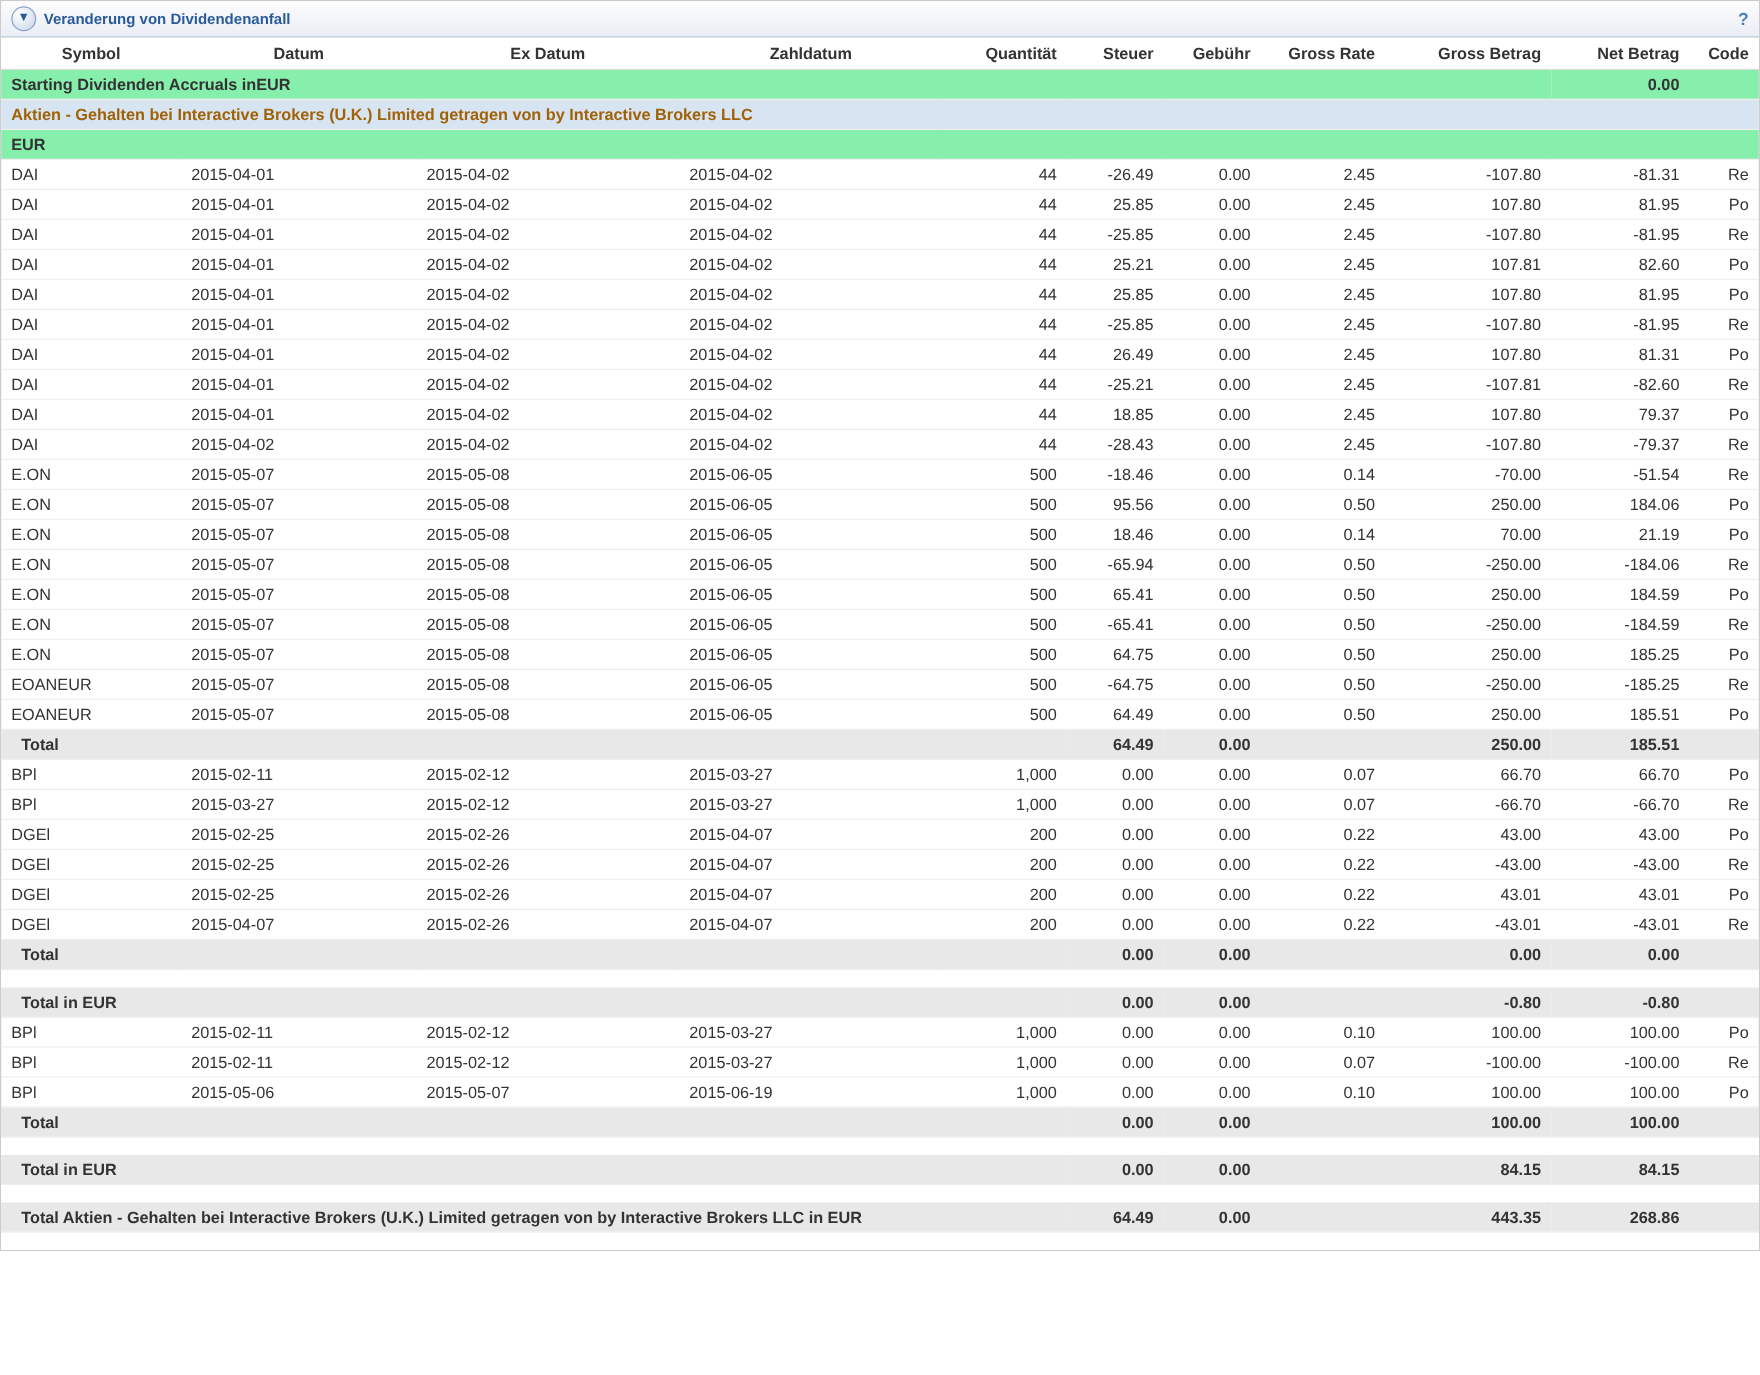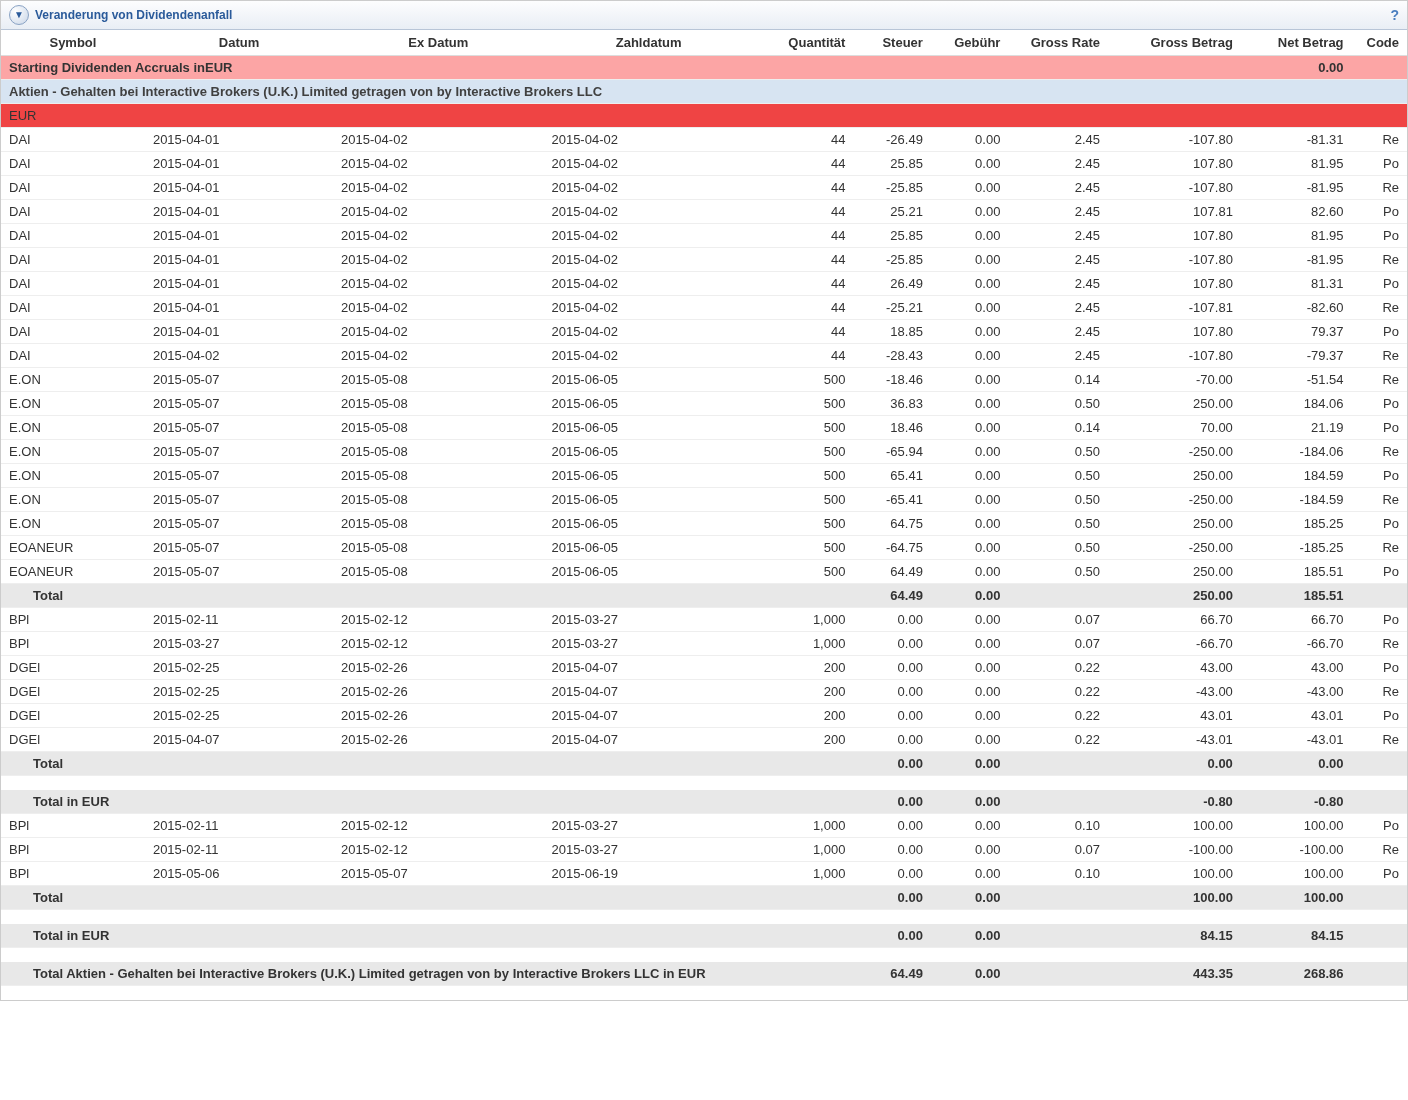--- a/index.html
+++ b/index.html
@@ -61,25 +61,25 @@
     background: #fff;
     border-bottom: 1px solid #ddd;
     white-space: nowrap;
   }
   td {
     padding: 4px 8px;
     border-bottom: 1px solid #eee;
     white-space: nowrap;
   }
   .num { text-align: right; }
-  .row-section{ background:#d7e4f2; font-weight:bold; color:#404040;}
-  .row-currency{ background:#ef4444; font-weight:normal;}
+  .row-section{ background:#d7e4f2; font-weight:bold; color:#a16207;}
+  .row-currency{ background:#86efac; font-weight:bold;}
   .row-total{ background:#e8e8e8; font-weight:bold;}
-  .row-total td:first-child{ padding-left:32px;}
-  .row-starting{ background:#fca5a5; font-weight:bold;margin-left:16px;}
+  .row-total td:first-child{ padding-left:16px;}
+  .row-starting{ background:#86efac; font-weight:bold;margin-left:16px;}
   .row-ending{ background:#e8e8e8; font-weight:bold;}
   .row-spacer td{ background:#fff; height:6px; border-bottom:none;}
   .col-symbol{width:130px;}
   .col-date{width:170px;}
   .col-date2{width:190px;}
   .col-date3{width:190px;}
   .col-qty{width:90px;}
   .col-tax{width:70px;}
   .col-fee{width:70px;}
   .col-grate{width:90px;}
@@ -280,21 +280,21 @@
           <td class="num">-70.00</td>
           <td class="num">-51.54</td>
           <td class="num">Re</td>
         </tr>
         <tr>
           <td>E.ON</td>
           <td>2015-05-07</td>
           <td>2015-05-08</td>
           <td>2015-06-05</td>
           <td class="num">500</td>
-          <td class="num">36.83</td>
+          <td class="num">95.56</td>
           <td class="num">0.00</td>
           <td class="num">0.50</td>
           <td class="num">250.00</td>
           <td class="num">184.06</td>
           <td class="num">Po</td>
         </tr>
         <tr>
           <td>E.ON</td>
           <td>2015-05-07</td>
           <td>2015-05-08</td>

